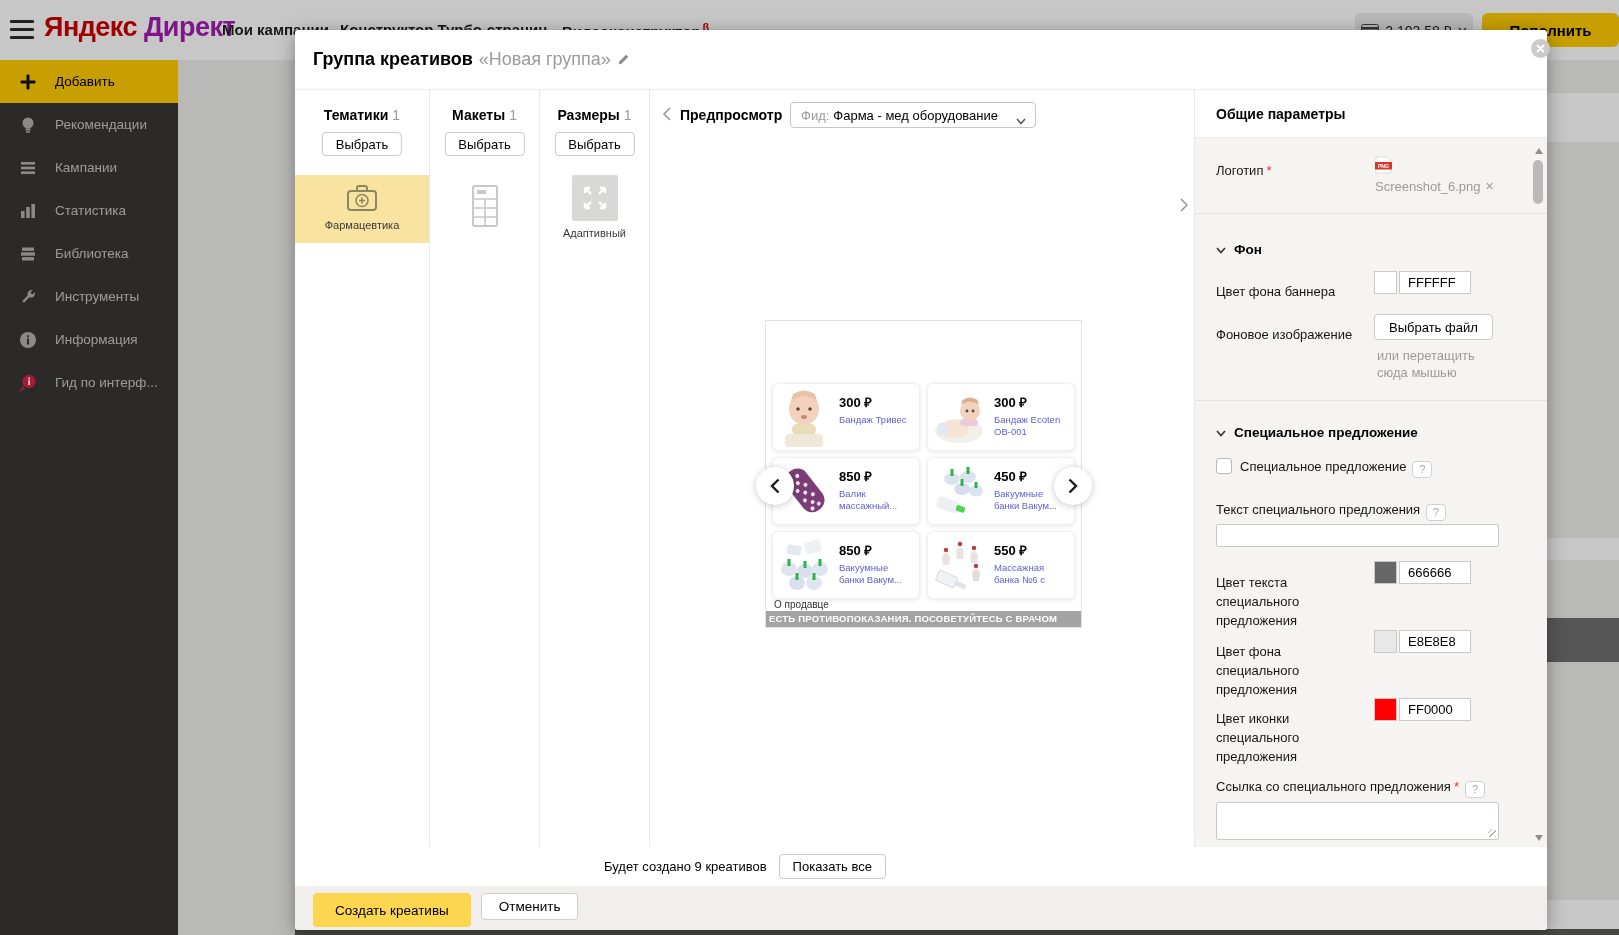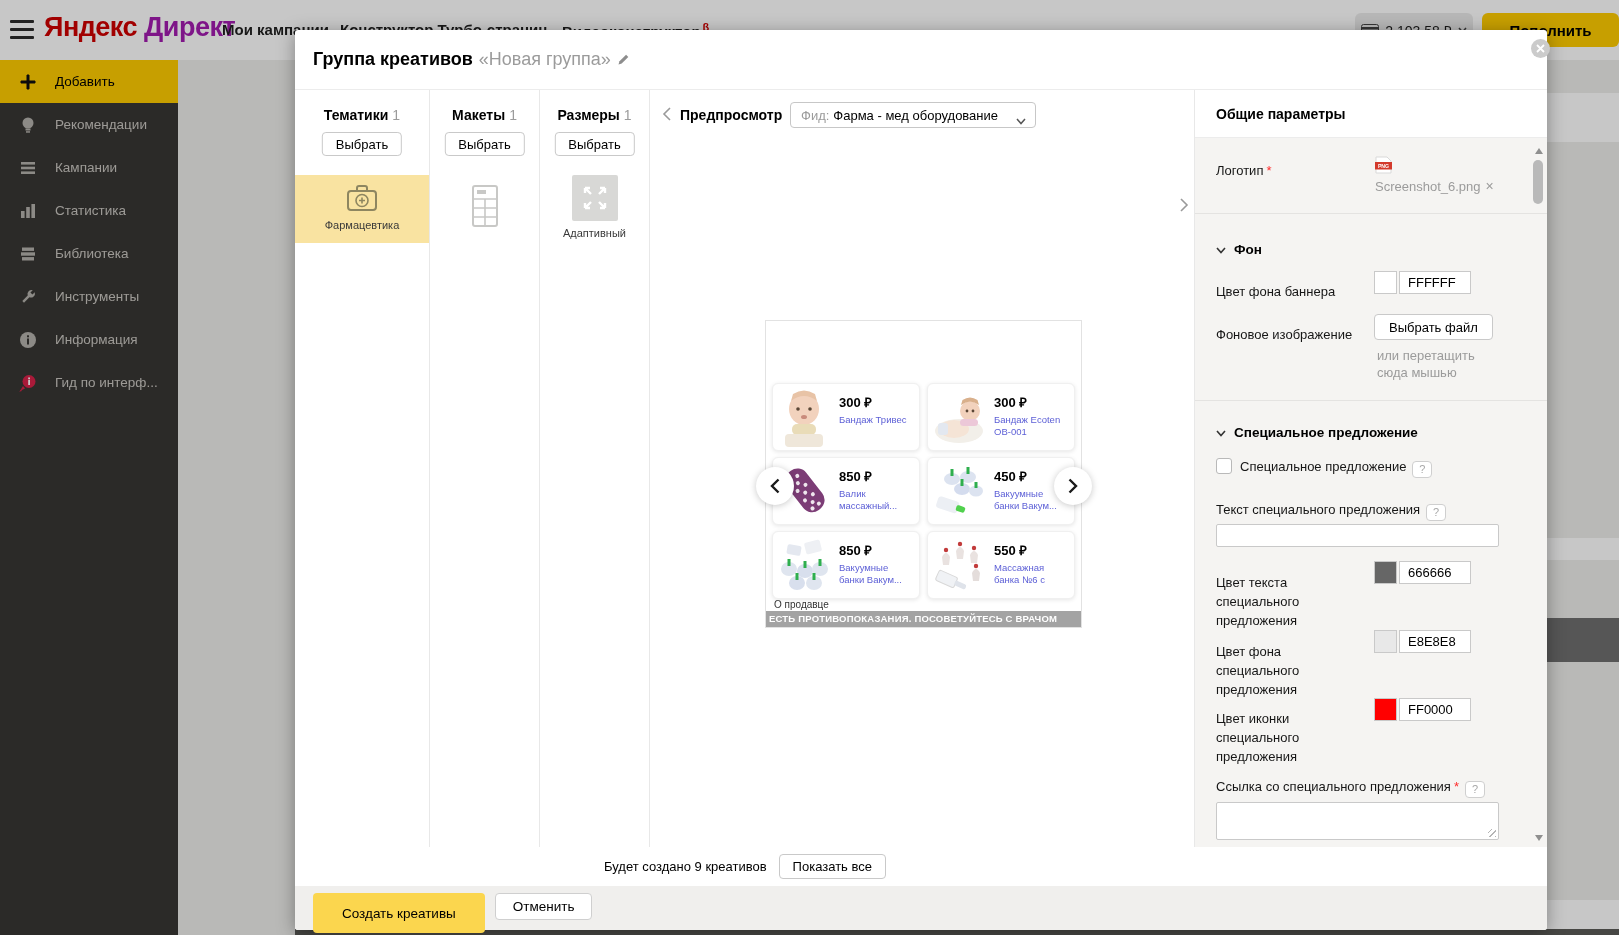--- a/index.html
+++ b/index.html
@@ -111,21 +111,21 @@
   .ps-up{position:absolute;top:0;left:2px;width:0;height:0;border-left:4px solid transparent;border-right:4px solid transparent;border-bottom:6px solid #8f8f8f;}
   .ps-dn{position:absolute;bottom:0;left:2px;width:0;height:0;border-left:4px solid transparent;border-right:4px solid transparent;border-top:6px solid #8f8f8f;}
   .ps-thumb{position:absolute;top:12px;left:0;width:10px;height:44px;background:#b9b9b9;border-radius:5px;cursor:pointer;}
 
   
   .m-info{position:absolute;left:0;top:817px;width:900px;height:39px;display:flex;align-items:center;justify-content:center;gap:12px;font-size:13px;color:#000;}
   .btn-outline{height:25px;padding:0 13px;background:#fff;border:1px solid #c9c9c9;border-radius:4px;font-size:13px;
                display:inline-flex;align-items:center;cursor:pointer;font-family:inherit;}
   .m-footer{position:absolute;left:0;top:856px;width:1252px;height:44px;background:#f0efed;border-radius:0 0 3px 3px;
             display:flex;align-items:flex-start;padding:7px 0 0 18px;gap:10px;}
-  .btn-primary{height:40px;padding:0 29px;background:#fbd64e;border:none;border-radius:4px;font-size:13.5px;color:#000;
+  .btn-primary{height:34px;padding:0 22px;background:#fbd64e;border:none;border-radius:4px;font-size:13.5px;color:#000;
                display:inline-flex;align-items:center;cursor:pointer;font-family:inherit;}
   .btn-cancel{height:27px;padding:0 17px;background:#fff;border:1px solid #cfcfcf;border-radius:4px;font-size:13.5px;
               display:inline-flex;align-items:center;cursor:pointer;font-family:inherit;}
 </style>
 </head>
 <body>
 
 <div class="screen">
 
   <div class="topbar">

